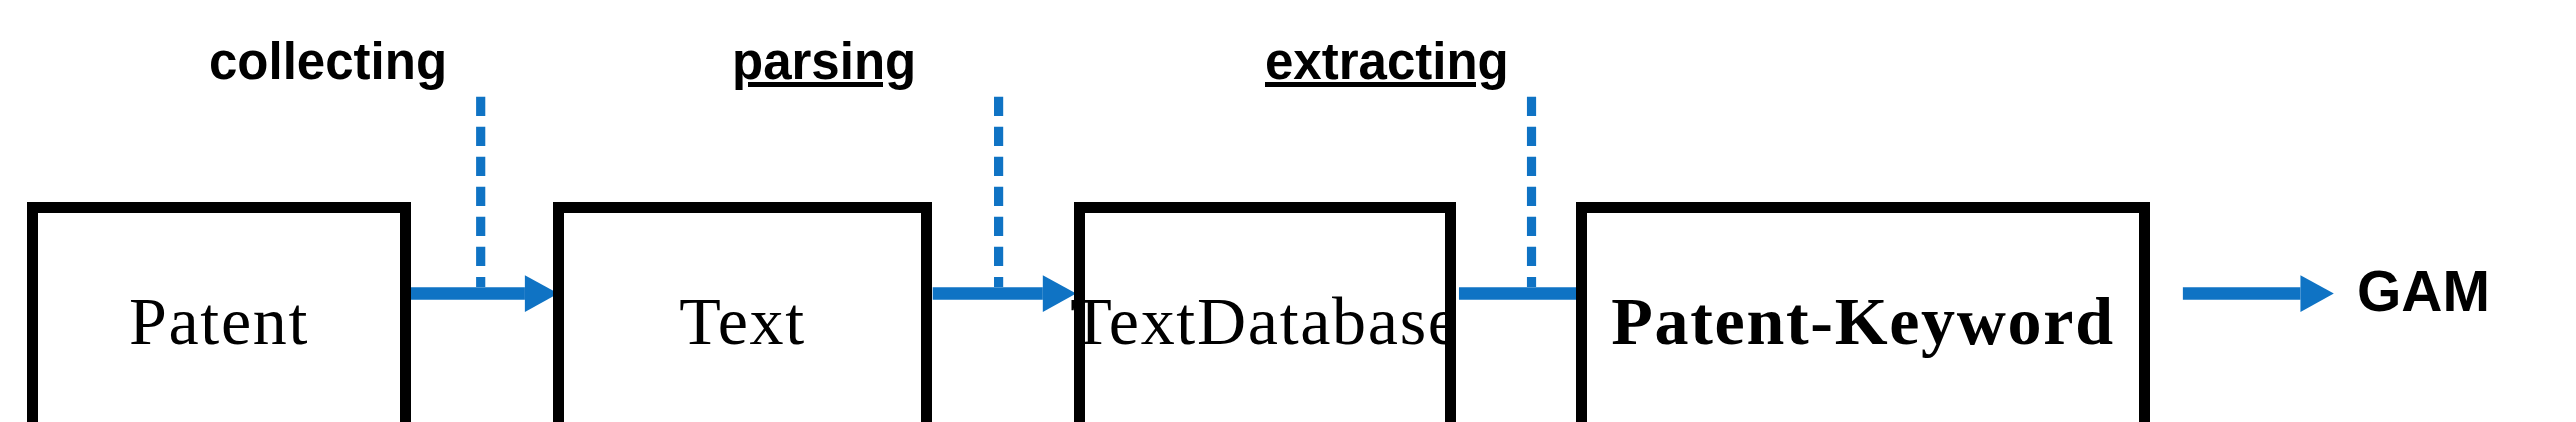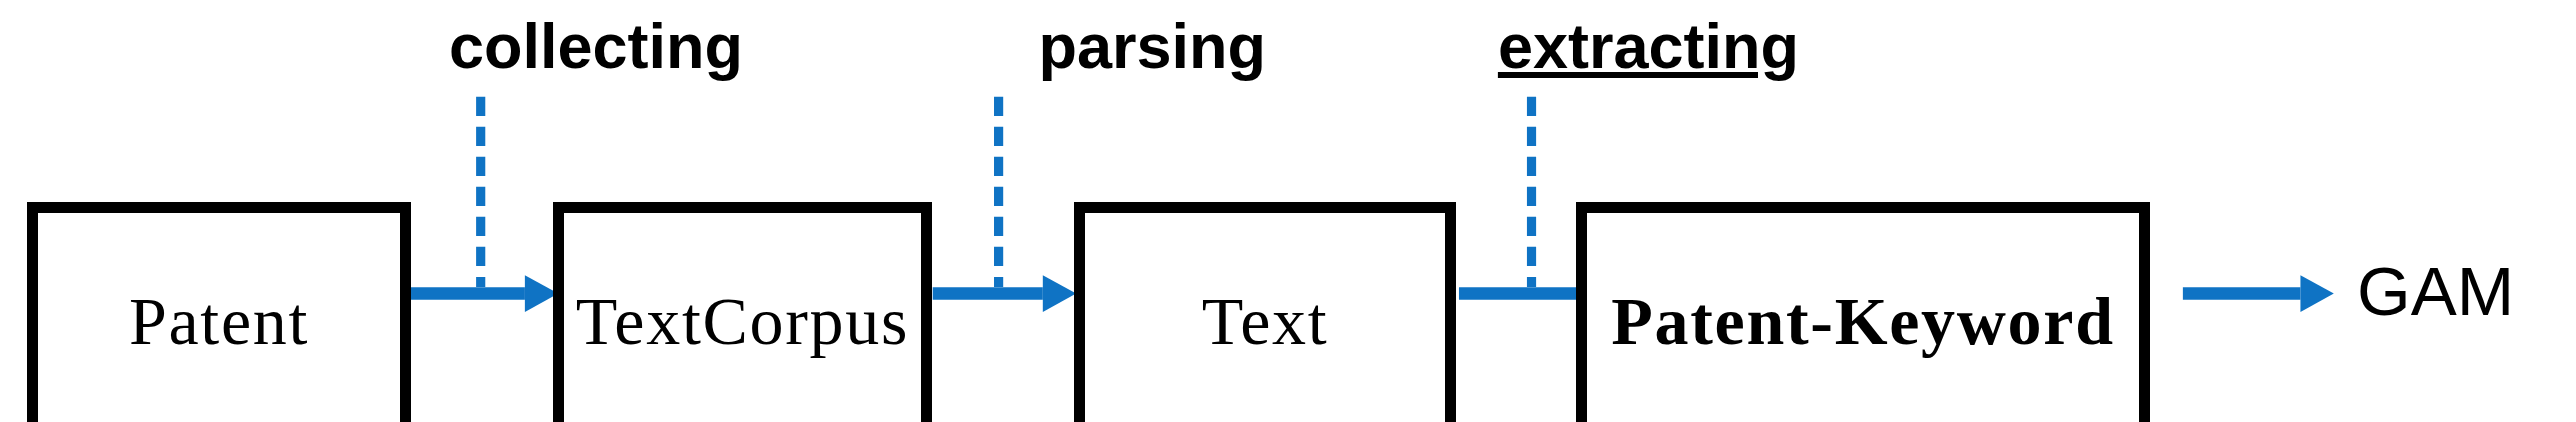--- a/index.html
+++ b/index.html
@@ -28,31 +28,31 @@
     display:flex;flex-direction:row;justify-content:center;align-items:center;
     font-family:"Liberation Serif",serif;
     font-size:68px;line-height:81px;letter-spacing:1.7px;
     color:var(--text);text-align:center;white-space:nowrap;margin-top:8px;
   }
   .box-1{left:27px;width:384px;}
   .box-2{left:553px;width:379px;}
   .box-3{left:1074px;width:382px;}
   .box-4{left:1576px;width:574px;font-weight:bold;}
   .plabel{
-    position:absolute;top:13px;height:67px;line-height:67px;
-    width:534px;text-align:right;
-    font-weight:bold;font-size:63px;color:var(--text);
+    position:absolute;top:28px;height:67px;line-height:67px;
+    width:534px;text-align:left;
+    font-weight:bold;font-size:51px;color:var(--text);
     white-space:nowrap;
   }
   .plabel-1{left:209px;}
-  .plabel-2{left:732px;}
+  .plabel-2{left:732px;text-decoration:underline;}
   .plabel-3{left:1265px;text-decoration:underline;}
   .gam{
     position:absolute;left:2357px;top:252px;height:79px;line-height:79px;
-    font-weight:normal;font-size:69px;color:var(--text);
+    font-weight:bold;font-size:57px;color:var(--text);
     white-space:nowrap;
   }
 </style>
 </head>
 <body>
 
 <div class="canvas">
 
   <svg class="connectors" width="2576" height="422" viewBox="0 0 3088 506" xmlns="http://www.w3.org/2000/svg">
 
@@ -86,24 +86,24 @@
 
   <div class="plabel plabel-1">collecting</div>
   <div class="plabel plabel-2">parsing</div>
   <div class="plabel plabel-3">extracting</div>
 
   <div class="box box-1">
     <span>Patent</span>
   </div>
   <div class="box box-2">
     <span>Text</span>
-    <span>Corpus</span>
   </div>
   <div class="box box-3">
     <span>Text</span>
+    <span>Database</span>
   </div>
   <div class="box box-4">
     <span>Patent-Keyword</span>
   </div>
 
   <div class="gam">GAM</div>
 
 </div>
 
 

